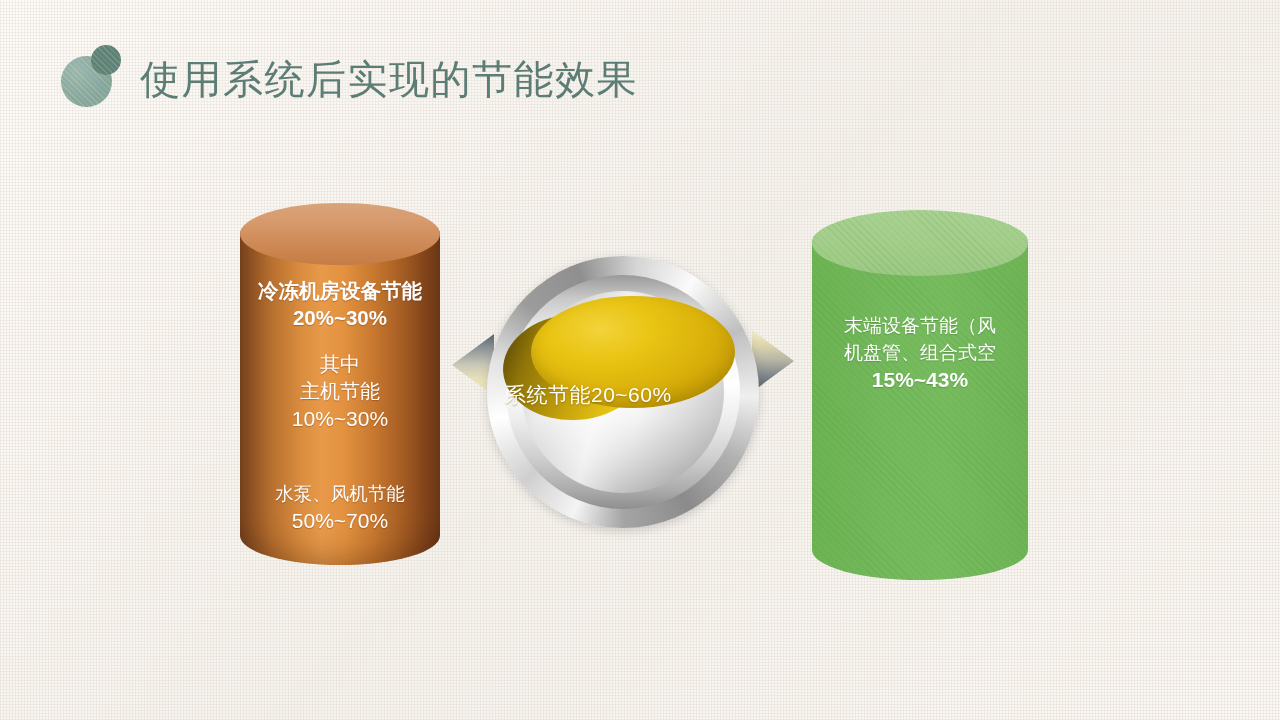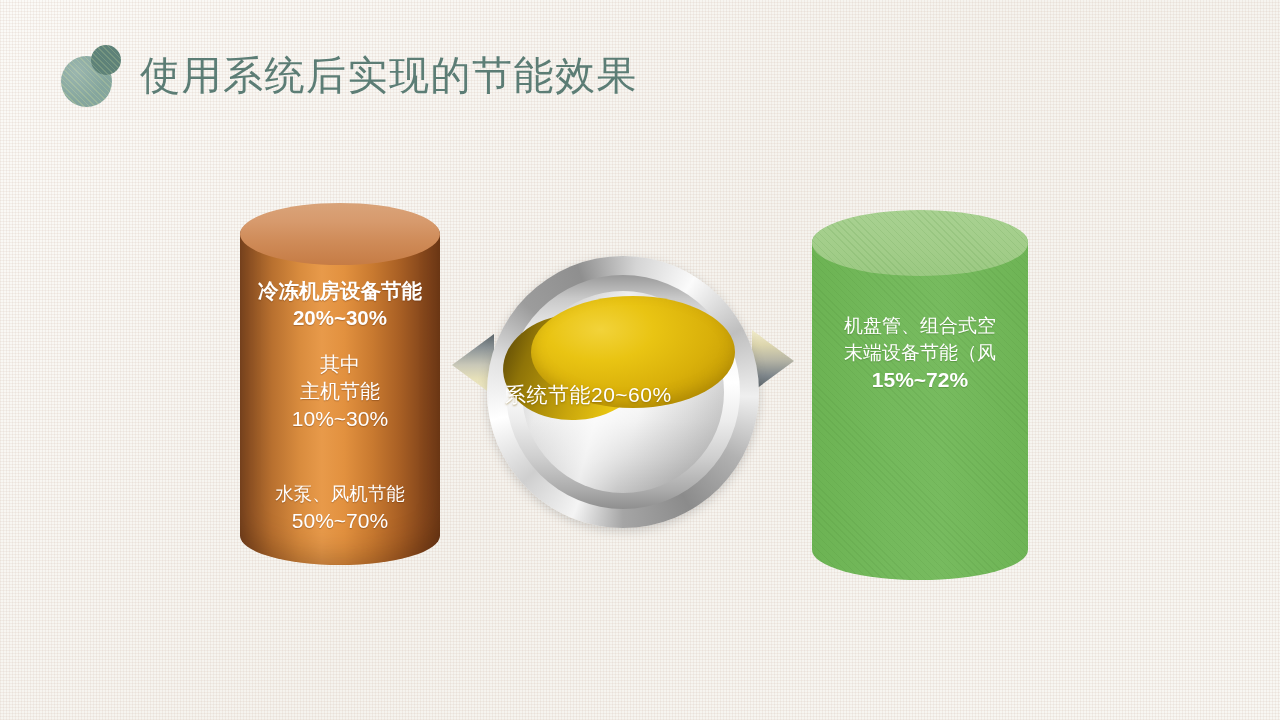--- a/index.html
+++ b/index.html
@@ -23,21 +23,20 @@
     -webkit-font-smoothing: antialiased;
   }
 
   
   #header {
     position: absolute;
     left: 0;
     top: 0;
     width: 1076px;
     height: 135px;
-    font-family: Liberation Mono, monospace;
   }
 
   #logo-mark {
     position: absolute;
     left: 61px;
     top: 45px;
     width: 66px;
     height: 62px;
   }
   #logo-circle-big {
@@ -357,23 +356,23 @@
       <div class="l-num">10%~30%</div>
       <div class="l-small">水泵、风机节能</div>
       <div class="l-num">50%~70%</div>
     </div>
   </div>
 
   <div id="cylinder-right" class="cylinder">
     <div class="cyl-body"></div>
     <div class="cyl-top"></div>
     <div id="right-text" class="cyl-text">
+      <div class="r-reg">末端设备节能（风</div>
       <div class="r-reg">机盘管、组合式空</div>
-      <div class="r-reg">末端设备节能（风</div>
-      <div class="r-bold">15%~72%</div>
+      <div class="r-bold">15%~43%</div>
     </div>
   </div>
 
   <div id="arrow-left" class="arrow"></div>
   <div id="arrow-right" class="arrow"></div>
 
   <div id="center-badge">
     <div id="chrome-ring"></div>
     <div id="chrome-inner-sheen"></div>
     <div id="gold-ellipse-back"></div>

